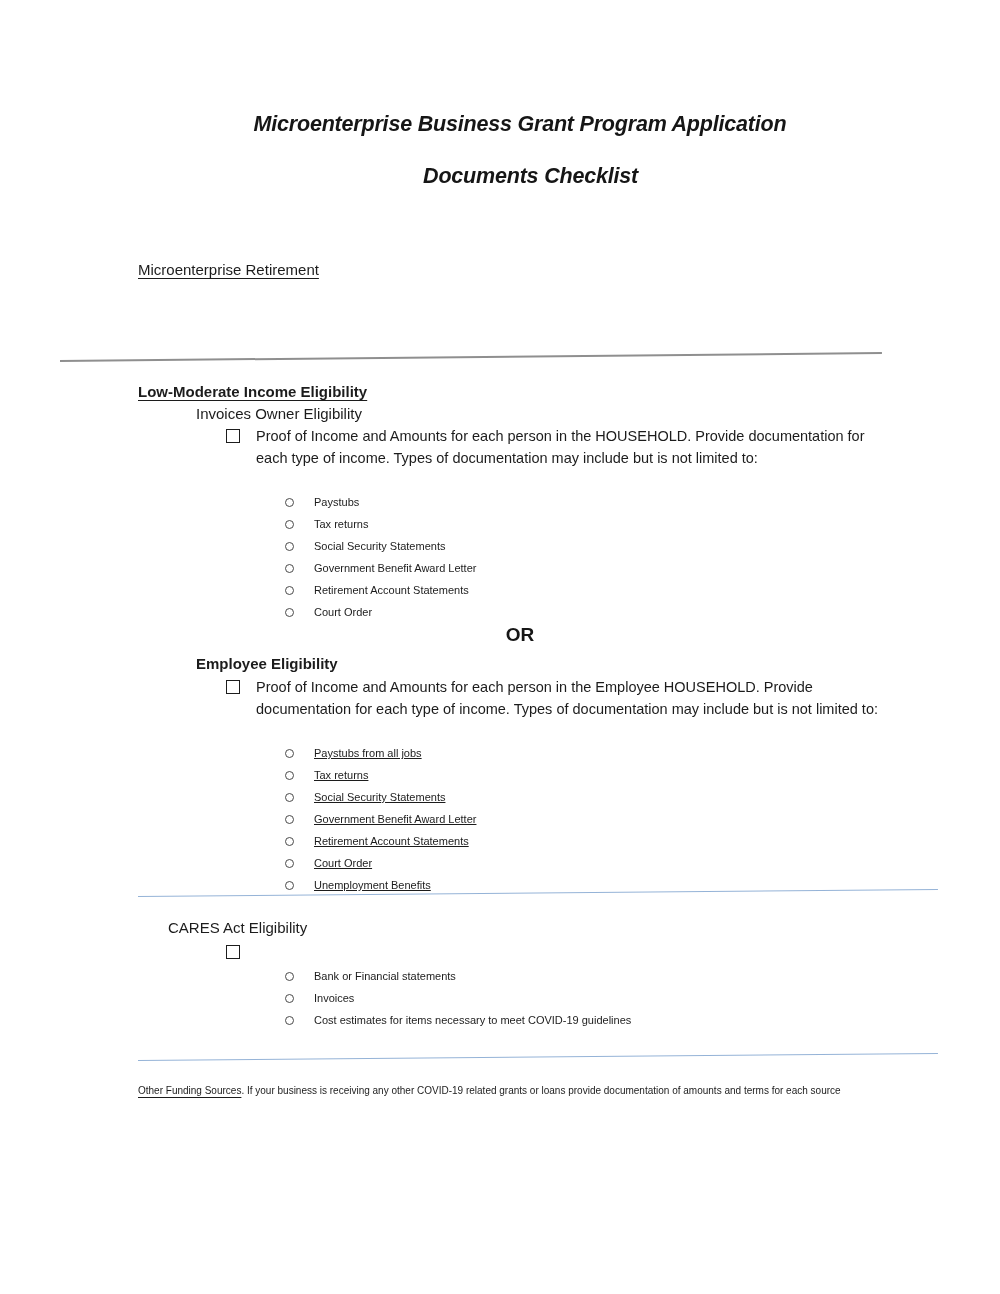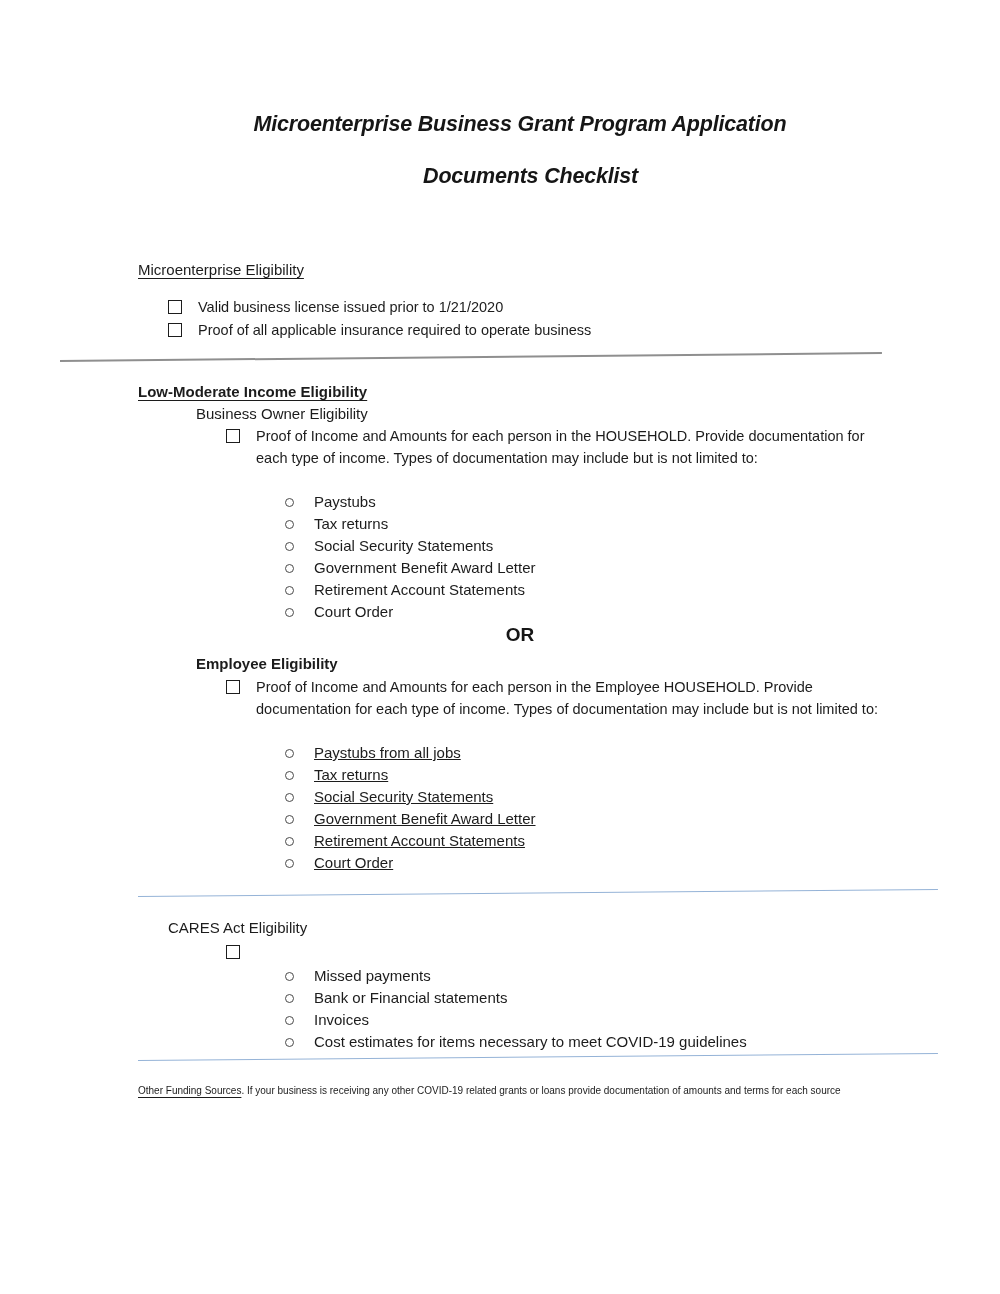--- a/index.html
+++ b/index.html
@@ -44,21 +44,21 @@
   
   .circle-list .bullet-row { display:flex; align-items:flex-start; height:22px; }
   .circle {
     flex:0 0 auto;
     width:7px; height:7px;
     border:1.3px solid #4a4a4a;
     border-radius:50%;
     margin-top:7px;
     background:#ffffff;
   }
-  .bullet-row .txt { margin-left:20px; font-size:15px; line-height:22px; }
+  .bullet-row .txt { margin-left:20px; font-size:11px; line-height:22px; }
 
   
   .or-sep { left:0; top:624px; width:1000px; text-align:center;
             font-size:19px; font-weight:bold; color:#161616; }
 
   
   .rule { position:absolute; height:0; transform-origin:left center; }
   .rule-gray  { border-top:2px solid #8f8f8f; transform:rotate(-0.55deg); }
   .rule-blue  { border-top:1.6px solid #95b3d7; transform:rotate(-0.5deg); }
   .rule-bottom{ border-top:2px solid #7fa7d9; transform:rotate(-0.15deg); }
@@ -69,40 +69,28 @@
 </head>
 <body>
 
 <div class="page">
 
   <div class="abs titles">
     <div class="doc-title">Microenterprise Business Grant Program Application</div>
     <div class="doc-title">Documents Checklist</div>
   </div>
 
-  <div class="abs sec-heading underlined" style="left:118px; top:261px;">Microenterprise Eligibility</div>
-
-  <div class="abs checklist-lvl1" style="left:148px; top:296px;">
-
-      <div class="check-row">
-        <span class="checkbox"></span>
-        <span class="txt">Valid business license issued prior to 1/21/2020</span>
-      </div>
-
-      <div class="check-row">
-        <span class="checkbox"></span>
-        <span class="txt">Proof of all applicable insurance required to operate business</span>
-      </div>
-    </div>
+  <div class="abs sec-heading underlined" style="left:118px; top:261px;">Microenterprise Retirement</div>
+
 
   <div class="rule rule-gray" style="left:40px; top:360px; width:822px;"></div>
 
   <div class="abs sec-heading underlined bold" style="left:118px; top:383px;">Low-Moderate Income Eligibility</div>
 
-  <div class="abs sec-heading" style="left:176px; top:405px;">Business Owner Eligibility</div>
+  <div class="abs sec-heading" style="left:176px; top:405px;">Invoices Owner Eligibility</div>
 
   <div class="abs check-para" style="left:206px; top:425px; width:672px;">
     <span class="checkbox"></span>
     <span class="txt" style="width:648px;">Proof of Income and Amounts for each person in the HOUSEHOLD. Provide documentation for each type of income. Types of documentation may include but is not limited to:</span>
   </div>
 
   <div class="abs circle-list" style="left:265px; top:491px;">
 
       <div class="bullet-row">
         <span class="circle"></span>
@@ -169,36 +157,36 @@
       <div class="bullet-row">
         <span class="circle"></span>
         <span class="txt">Retirement Account Statements</span>
       </div>
 
       <div class="bullet-row">
         <span class="circle"></span>
         <span class="txt">Court Order</span>
       </div>
 
+      <div class="bullet-row">
+        <span class="circle"></span>
+        <span class="txt">Unemployment Benefits</span>
+      </div>
     </div>
 
   <div class="rule rule-blue" style="left:118px; top:896px; width:800px;"></div>
 
   <div class="abs sec-heading" style="left:148px; top:919px;">CARES Act Eligibility</div>
 
   <div class="abs check-para" style="left:206px; top:941px; width:700px;">
     <span class="checkbox"></span>
   </div>
 
   <div class="abs circle-list" style="left:265px; top:965px;">
 
-      <div class="bullet-row">
-        <span class="circle"></span>
-        <span class="txt">Missed payments</span>
-      </div>
 
       <div class="bullet-row">
         <span class="circle"></span>
         <span class="txt">Bank or Financial statements</span>
       </div>
 
       <div class="bullet-row">
         <span class="circle"></span>
         <span class="txt">Invoices</span>
       </div>

